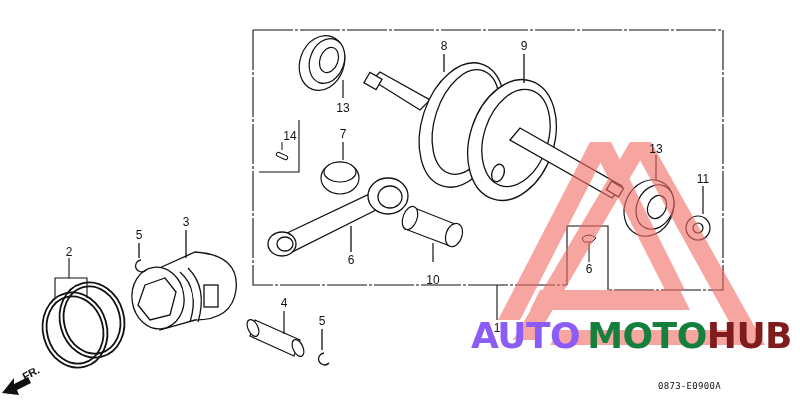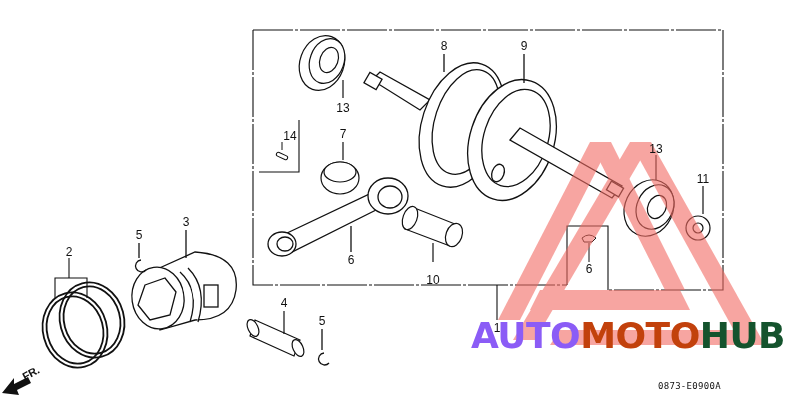--- a/index.html
+++ b/index.html
@@ -3,22 +3,22 @@
   <meta charset="utf-8">
   <style>
     html, body { margin: 0; padding: 0; background: #ffffff; }
     body { width: 800px; height: 400px; position: relative; overflow: hidden; font-family: "Liberation Sans", sans-serif; }
     svg.diagram { position: absolute; left: 0; top: 0; }
     .callout { position: absolute; font-family: "Liberation Sans", sans-serif; font-size: 12px; color: #111; line-height: 12px; transform: translateX(-50%); }
     .ref-code { position: absolute; left: 658px; top: 381px; font-family: "DejaVu Sans Mono", monospace; font-size: 9px; color: #111; letter-spacing: 0.3px; }
     .fr-label { position: absolute; left: 22px; top: 367px; font-family: "Liberation Sans", sans-serif; font-weight: bold; font-size: 11px; color: #111; transform: rotate(-28deg); }
     .watermark { position: absolute; left: 471px; top: 318px; font-family: "DejaVu Sans", sans-serif; font-weight: bold; font-size: 36px; letter-spacing: -0.5px; line-height: 36px; white-space: nowrap; }
     .wm-a { color: #8b5cf6; }
-    .wm-b { color: #c2410c; }
-    .wm-c { color: #14532d; }
+    .wm-b { color: #15803d; margin-left: 7px; }
+    .wm-c { color: #7f1d1d; }
   </style>
 </head>
 <body>
 
 <svg class="diagram" width="800" height="400" viewBox="0 0 800 400" xmlns="http://www.w3.org/2000/svg">
   <g fill="none" stroke="#111" stroke-width="1.1">
 
     <polyline points="253,30 723,30 723,290 608,290" stroke-dasharray="40 2 3 2"></polyline>
     <polyline points="253,30 253,285 567,285" stroke-dasharray="40 2 3 2"></polyline>
 

